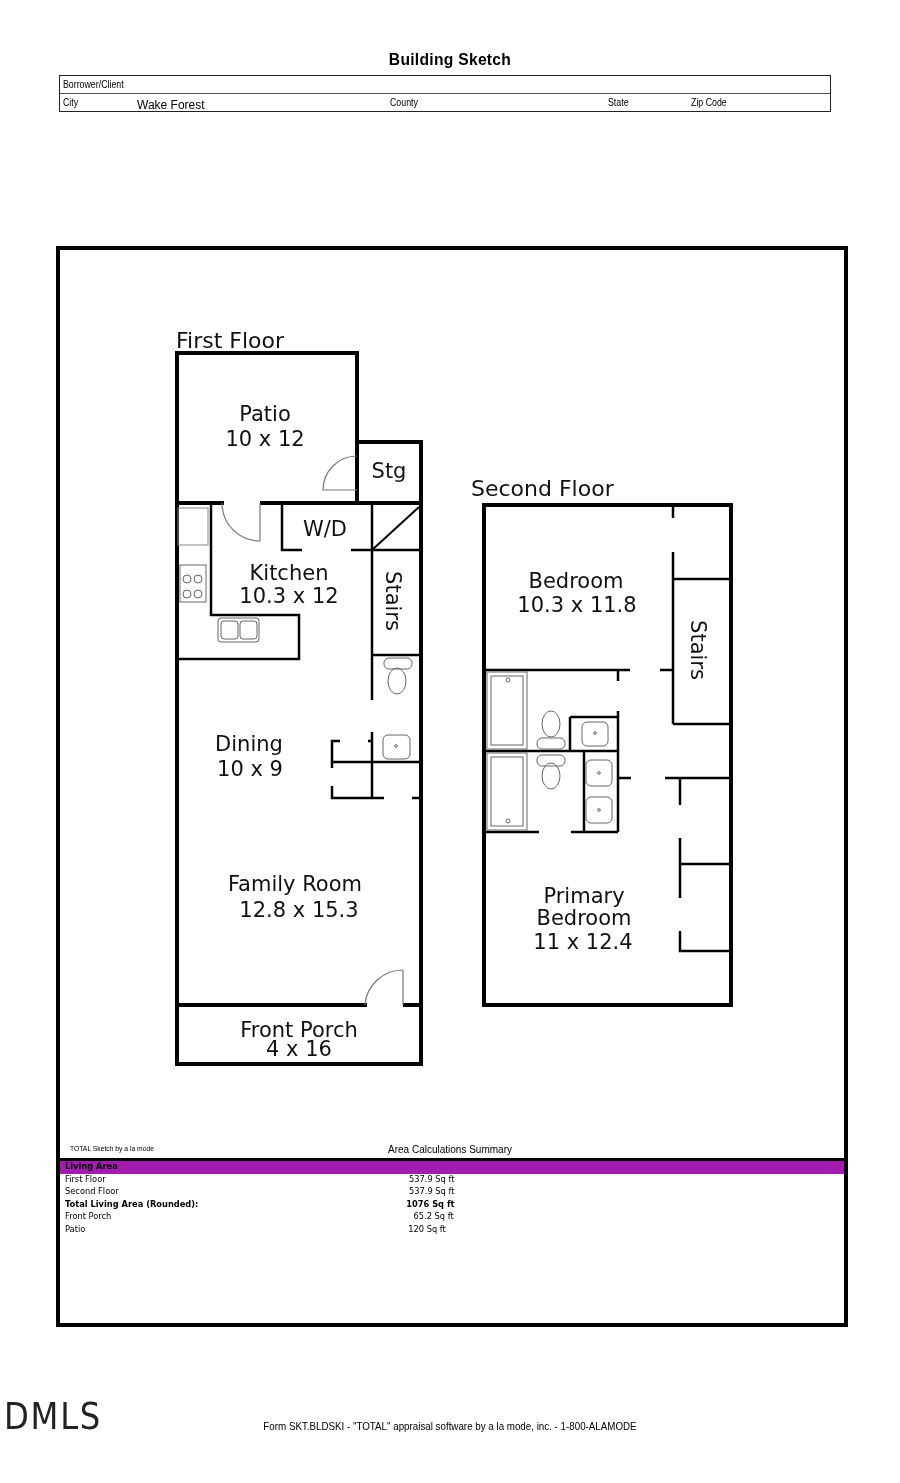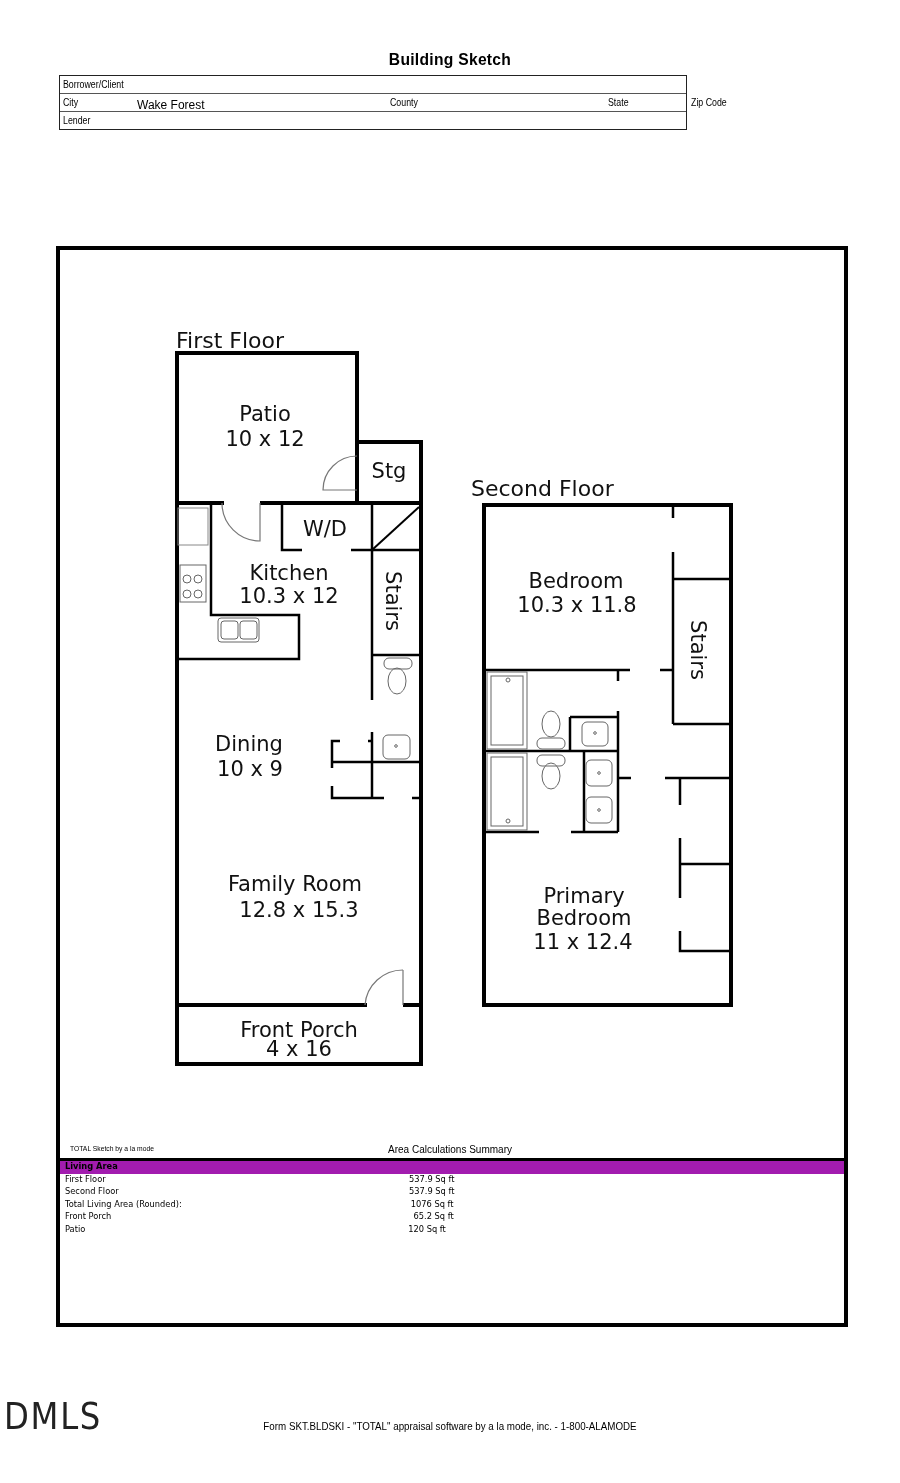--- a/index.html
+++ b/index.html
@@ -1,30 +1,30 @@
 <!DOCTYPE html>
 <html><head>
 <meta charset="utf-8">
 <style>
   html, body { margin: 0; padding: 0; background: #ffffff; }
   body { width: 900px; height: 1483px; position: relative; overflow: hidden; font-family: "Liberation Sans", sans-serif; color: #000; }
   .title { position: absolute; left: 0; width: 900px; top: 50px; text-align: center; font-size: 17px; font-weight: bold; letter-spacing: 0.3px; transform: scaleX(0.92); }
-  .info-table { position: absolute; left: 59px; top: 75px; width: 628px; border: 1.5px solid #222; box-sizing: border-box; }
+  .info-table { position: absolute; left: 59px; top: 75px; width: 772px; border: 1.5px solid #222; box-sizing: border-box; }
   .info-row { height: 17px; border-bottom: 1px solid #555; position: relative; font-size: 11px; }
   .info-row:last-child { border-bottom: none; }
   .lbl { position: absolute; top: 2px; font-size: 11px; transform: scaleX(0.8); transform-origin: left top; white-space: nowrap; }
   .val { position: absolute; top: 3px; font-size: 12px; white-space: nowrap; }
   .frame { position: absolute; left: 56px; top: 246px; width: 792px; height: 1081px; border: 4px solid #000; box-sizing: border-box; }
   svg.plan { position: absolute; left: 0; top: 0; }
   .sketch-credit { position: absolute; left: 70px; top: 1144px; font-size: 7.5px; transform: scaleX(0.9); transform-origin: left top; }
   .summary-title { position: absolute; left: 0; width: 900px; top: 1144px; text-align: center; font-size: 10px; font-weight: normal; }
   .summary { position: absolute; left: 60px; top: 1158px; width: 784px; border-top: 3px solid #000; }
   .s-row { height: 12.5px; position: relative; font-family: "DejaVu Sans", sans-serif; font-size: 9px; }
   .s-row.head { background: #a21caf; font-weight: bold; }
-  .s-row.bold { font-weight: normal; }
+  .s-row.bold { font-weight: bold; }
   .s-lbl { position: absolute; left: 5px; top: 0px; transform: scaleX(0.92); transform-origin: left top; white-space: nowrap; }
   .s-val { position: absolute; right: 390px; top: 0px; transform: scaleX(0.92); transform-origin: right top; white-space: nowrap; }
   .dmls { position: absolute; left: 4px; top: 1394px; font-family: "DejaVu Sans", sans-serif; font-weight: 100; font-size: 38px; letter-spacing: 2px; color: #222; transform: scaleX(0.85); transform-origin: left top; -webkit-text-stroke: 0; font-weight: normal; }
   .footer { position: absolute; left: 0; width: 900px; top: 1420px; text-align: center; font-size: 11.5px; transform: scaleX(0.85); }
   .room-lbl { font-family: "DejaVu Sans", sans-serif; font-size: 21px; fill: #111; }
   .floor-lbl { font-family: "DejaVu Sans", sans-serif; font-size: 22px; fill: #111; }
 </style>
 </head>
 <body>
 
@@ -33,23 +33,20 @@
 <div class="info-table">
   <div class="info-row">
     <span class="lbl" style="left:3px">Borrower/Client</span>
   </div>
   <div class="info-row">
     <span class="lbl" style="left:3px">City</span>
     <span class="val" style="left:77px; top:4px">Wake Forest</span>
     <span class="lbl" style="left:330px">County</span>
     <span class="lbl" style="left:548px">State</span>
     <span class="lbl" style="left:631px">Zip Code</span>
-  </div>
-  <div class="info-row">
-    <span class="lbl" style="left:3px">Lender</span>
   </div>
 </div>
 
 <div class="frame"></div>
 
 <svg class="plan" width="900" height="1140" viewBox="0 0 900 1140">
 
   <text class="floor-lbl" x="176" y="348">First Floor</text>
 
   <g stroke="#000" fill="none" stroke-linecap="square">

